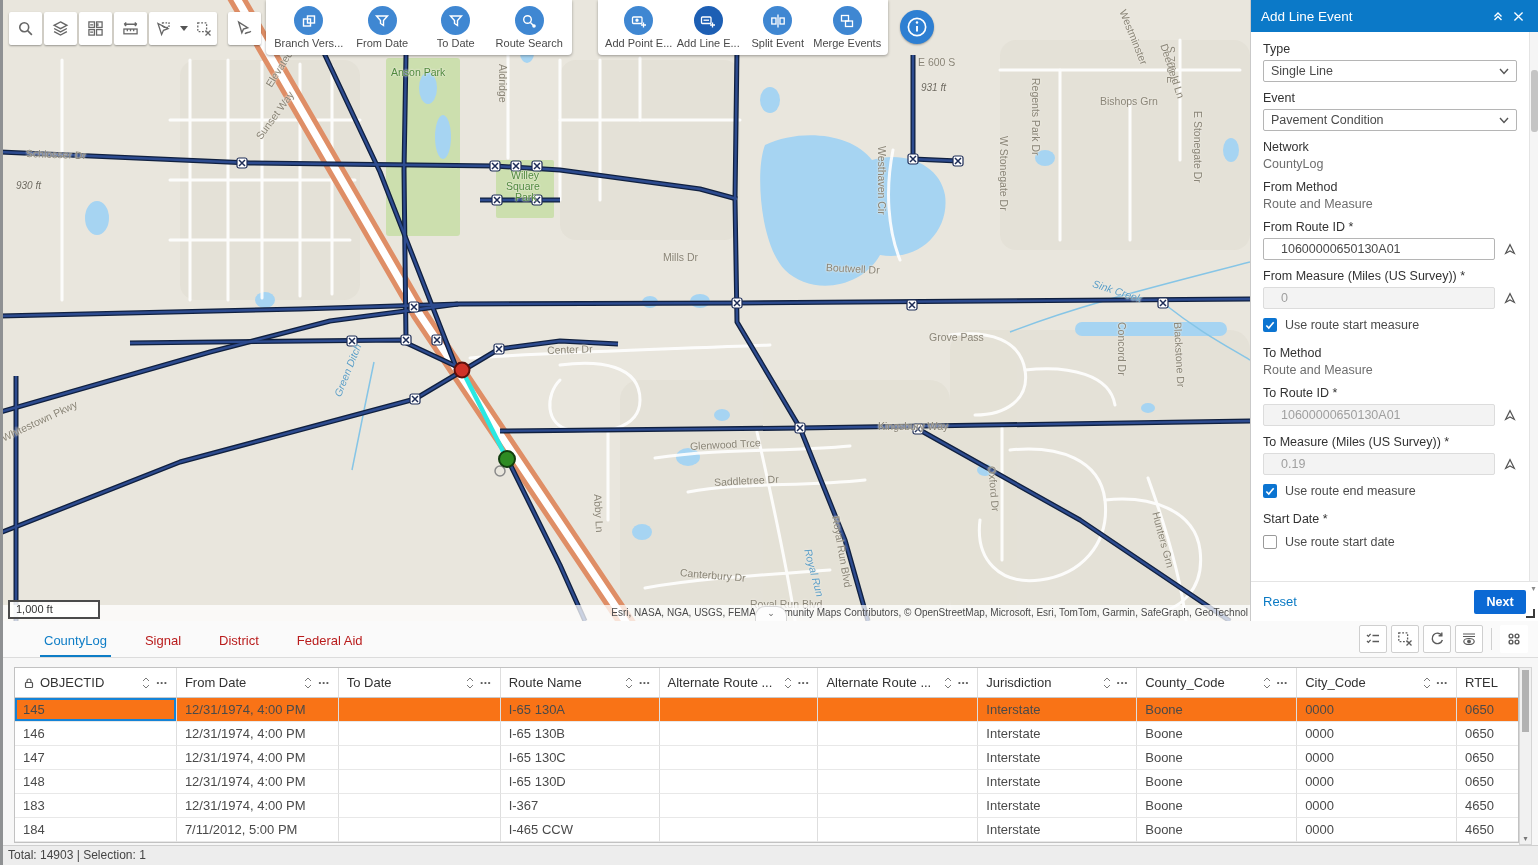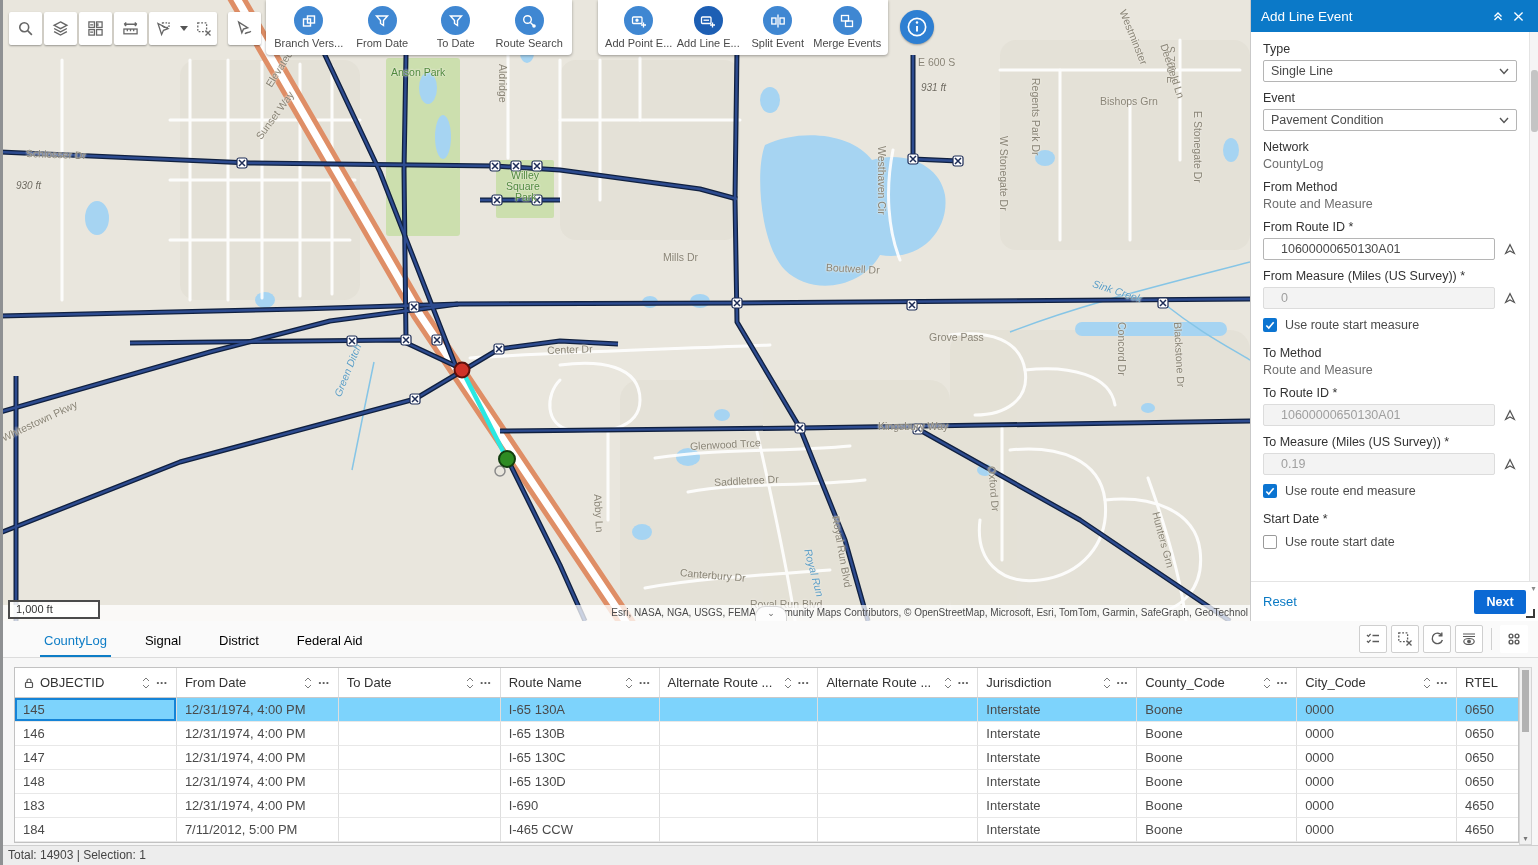--- a/index.html
+++ b/index.html
@@ -60,33 +60,33 @@
   .datebox { height:22px; border:1px solid #b5b5b5; border-radius:2px; display:flex; align-items:center; padding:0 7px; font-size:12.5px; color:#4a4a4a; cursor:pointer; }
   .datebox svg.cal { margin-right:7px; }
   .p-foot { position:absolute; left:0; right:0; bottom:0; height:40px; border-top:1px solid #e4e4e4; display:flex; align-items:center; padding:0 12px; }
   .reset { color:#0a7ac4; font-size:13px; cursor:pointer; flex:1; }
   .next { background:#0b69d4; color:#fff; border:none; border-radius:2px; font-family:"Liberation Sans",sans-serif; font-size:12.5px; font-weight:bold; width:52px; height:24px; cursor:pointer; }
   .resize { position:absolute; right:3px; bottom:3px; width:9px; height:9px; border-right:2px solid #3a3a3a; border-bottom:2px solid #3a3a3a; cursor:nwse-resize; }
 
   
   #bottom { position:absolute; left:0; top:621px; width:1538px; height:244px; background:#f7f7f7; }
   .tabbar { position:relative; height:37px; background:#fafafa; border-bottom:1px solid #dcdcdc; display:flex; align-items:flex-end; padding-left:40px; }
-  .tab { font-size:13px; color:#000000; padding:10px 4px 9px 4px; margin-right:30px; cursor:pointer; }
+  .tab { font-size:13px; color:#b91c1c; padding:10px 4px 9px 4px; margin-right:30px; cursor:pointer; }
   .tab.active { color:#0e7dc6; border-bottom:2px solid #0e7dc6; padding-bottom:7px; }
   .tb-icons { position:absolute; right:10px; top:4px; display:flex; align-items:center; }
   .tb-btn { width:28px; height:28px; border:1px solid #cfcfcf; border-radius:2px; background:#fff; margin-left:4px; display:flex; align-items:center; justify-content:center; cursor:pointer; }
   .tb-div { width:1px; height:22px; background:#d0d0d0; margin:0 4px 0 8px; }
 
   .grid { position:absolute; left:14px; top:46px; width:1505px; height:176px; border:1px solid #c2c2c2; background:#fff; overflow:hidden; }
   .tr { display:flex; }
   .th, .td { display:flex; align-items:center; padding:0 8px; border-right:1px solid #dedede; overflow:hidden; white-space:nowrap; }
   .th { height:30px; font-size:13px; color:#323232; border-bottom:1px solid #c9c9c9; cursor:pointer; }
   .td { height:24px; font-size:13px; color:#4a4a4a; border-bottom:1px solid #e8e8e8; cursor:pointer; }
   .c0{width:162px}.c1{width:162px}.c2{width:162px}.c3{width:159px}.c4{width:159px}.c5{width:160px}.c6{width:159px}.c7{width:160px}.c8{width:160px}.c9{width:61px;border-right:none}
-  .tr.sel .td { background:#7dd3fc; }
+  .tr.sel .td { background:#f97316; }
   .tr.sel .c0 { box-shadow:inset 0 0 0 2px #1583d6; }
   .dots { font-size:8px; color:#5b5b5b; letter-spacing:1px; margin-left:6px; cursor:pointer; }
   .sorti { margin-left:4px; }
   .locki { margin-right:5px; }
 
   .vscroll { position:absolute; left:1519px; top:46px; width:13px; height:178px; background:#f1f1f1; border:1px solid #d5d5d5; }
   .vthumb { position:absolute; top:2px; left:2px; width:7px; height:62px; background:#b2b2b2; cursor:pointer; }
   .varrow { position:absolute; bottom:1px; width:100%; text-align:center; font-size:8px; color:#777; cursor:pointer; }
   .hscroll { position:absolute; left:14px; top:224px; width:1505px; height:10px; background:#ececec; }
   .hthumb { position:absolute; left:40px; top:1px; height:8px; width:545px; background:#9f9f9f; border-radius:1px; cursor:pointer; }
@@ -733,21 +733,21 @@
         <div class="td c5"></div>
         <div class="td c6">Interstate</div>
         <div class="td c7">Boone</div>
         <div class="td c8">0000</div>
         <div class="td c9">0650</div>
       </div>
       <div class="tr">
         <div class="td c0">183</div>
         <div class="td c1">12/31/1974, 4:00 PM</div>
         <div class="td c2"></div>
-        <div class="td c3">I-690</div>
+        <div class="td c3">I-367</div>
         <div class="td c4"></div>
         <div class="td c5"></div>
         <div class="td c6">Interstate</div>
         <div class="td c7">Boone</div>
         <div class="td c8">0000</div>
         <div class="td c9">4650</div>
       </div>
       <div class="tr">
         <div class="td c0">184</div>
         <div class="td c1">7/11/2012, 5:00 PM</div>

